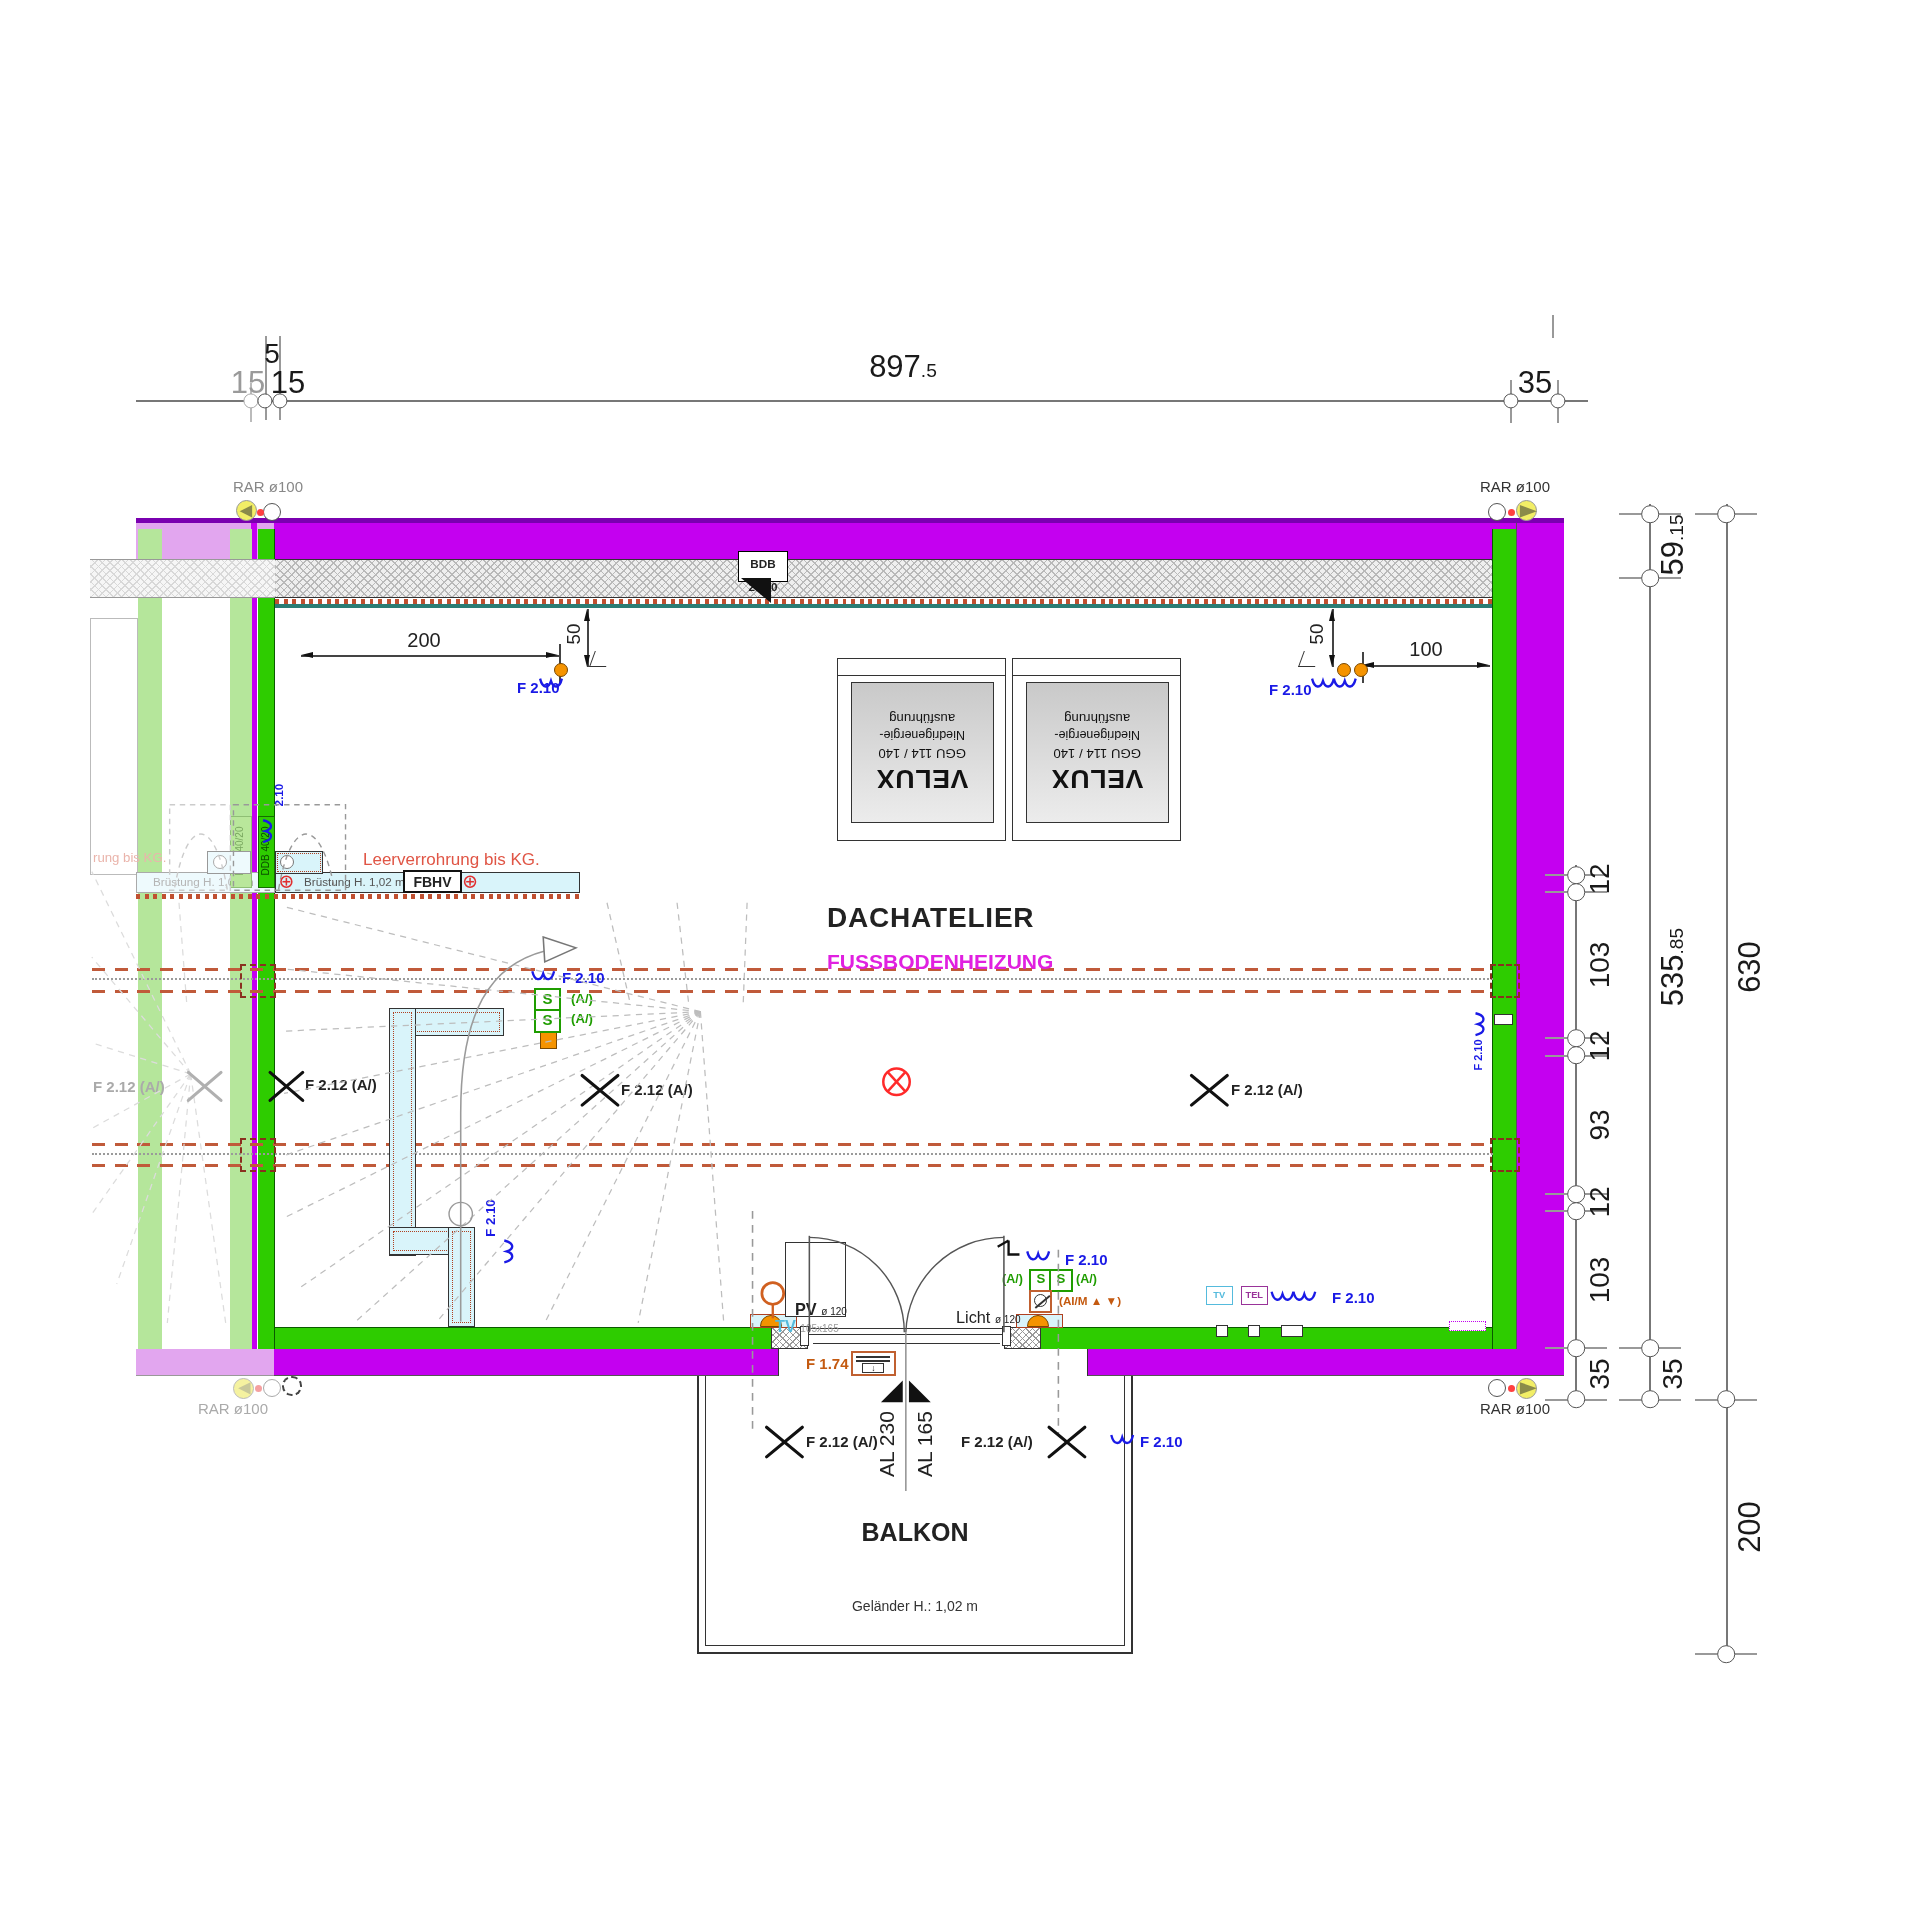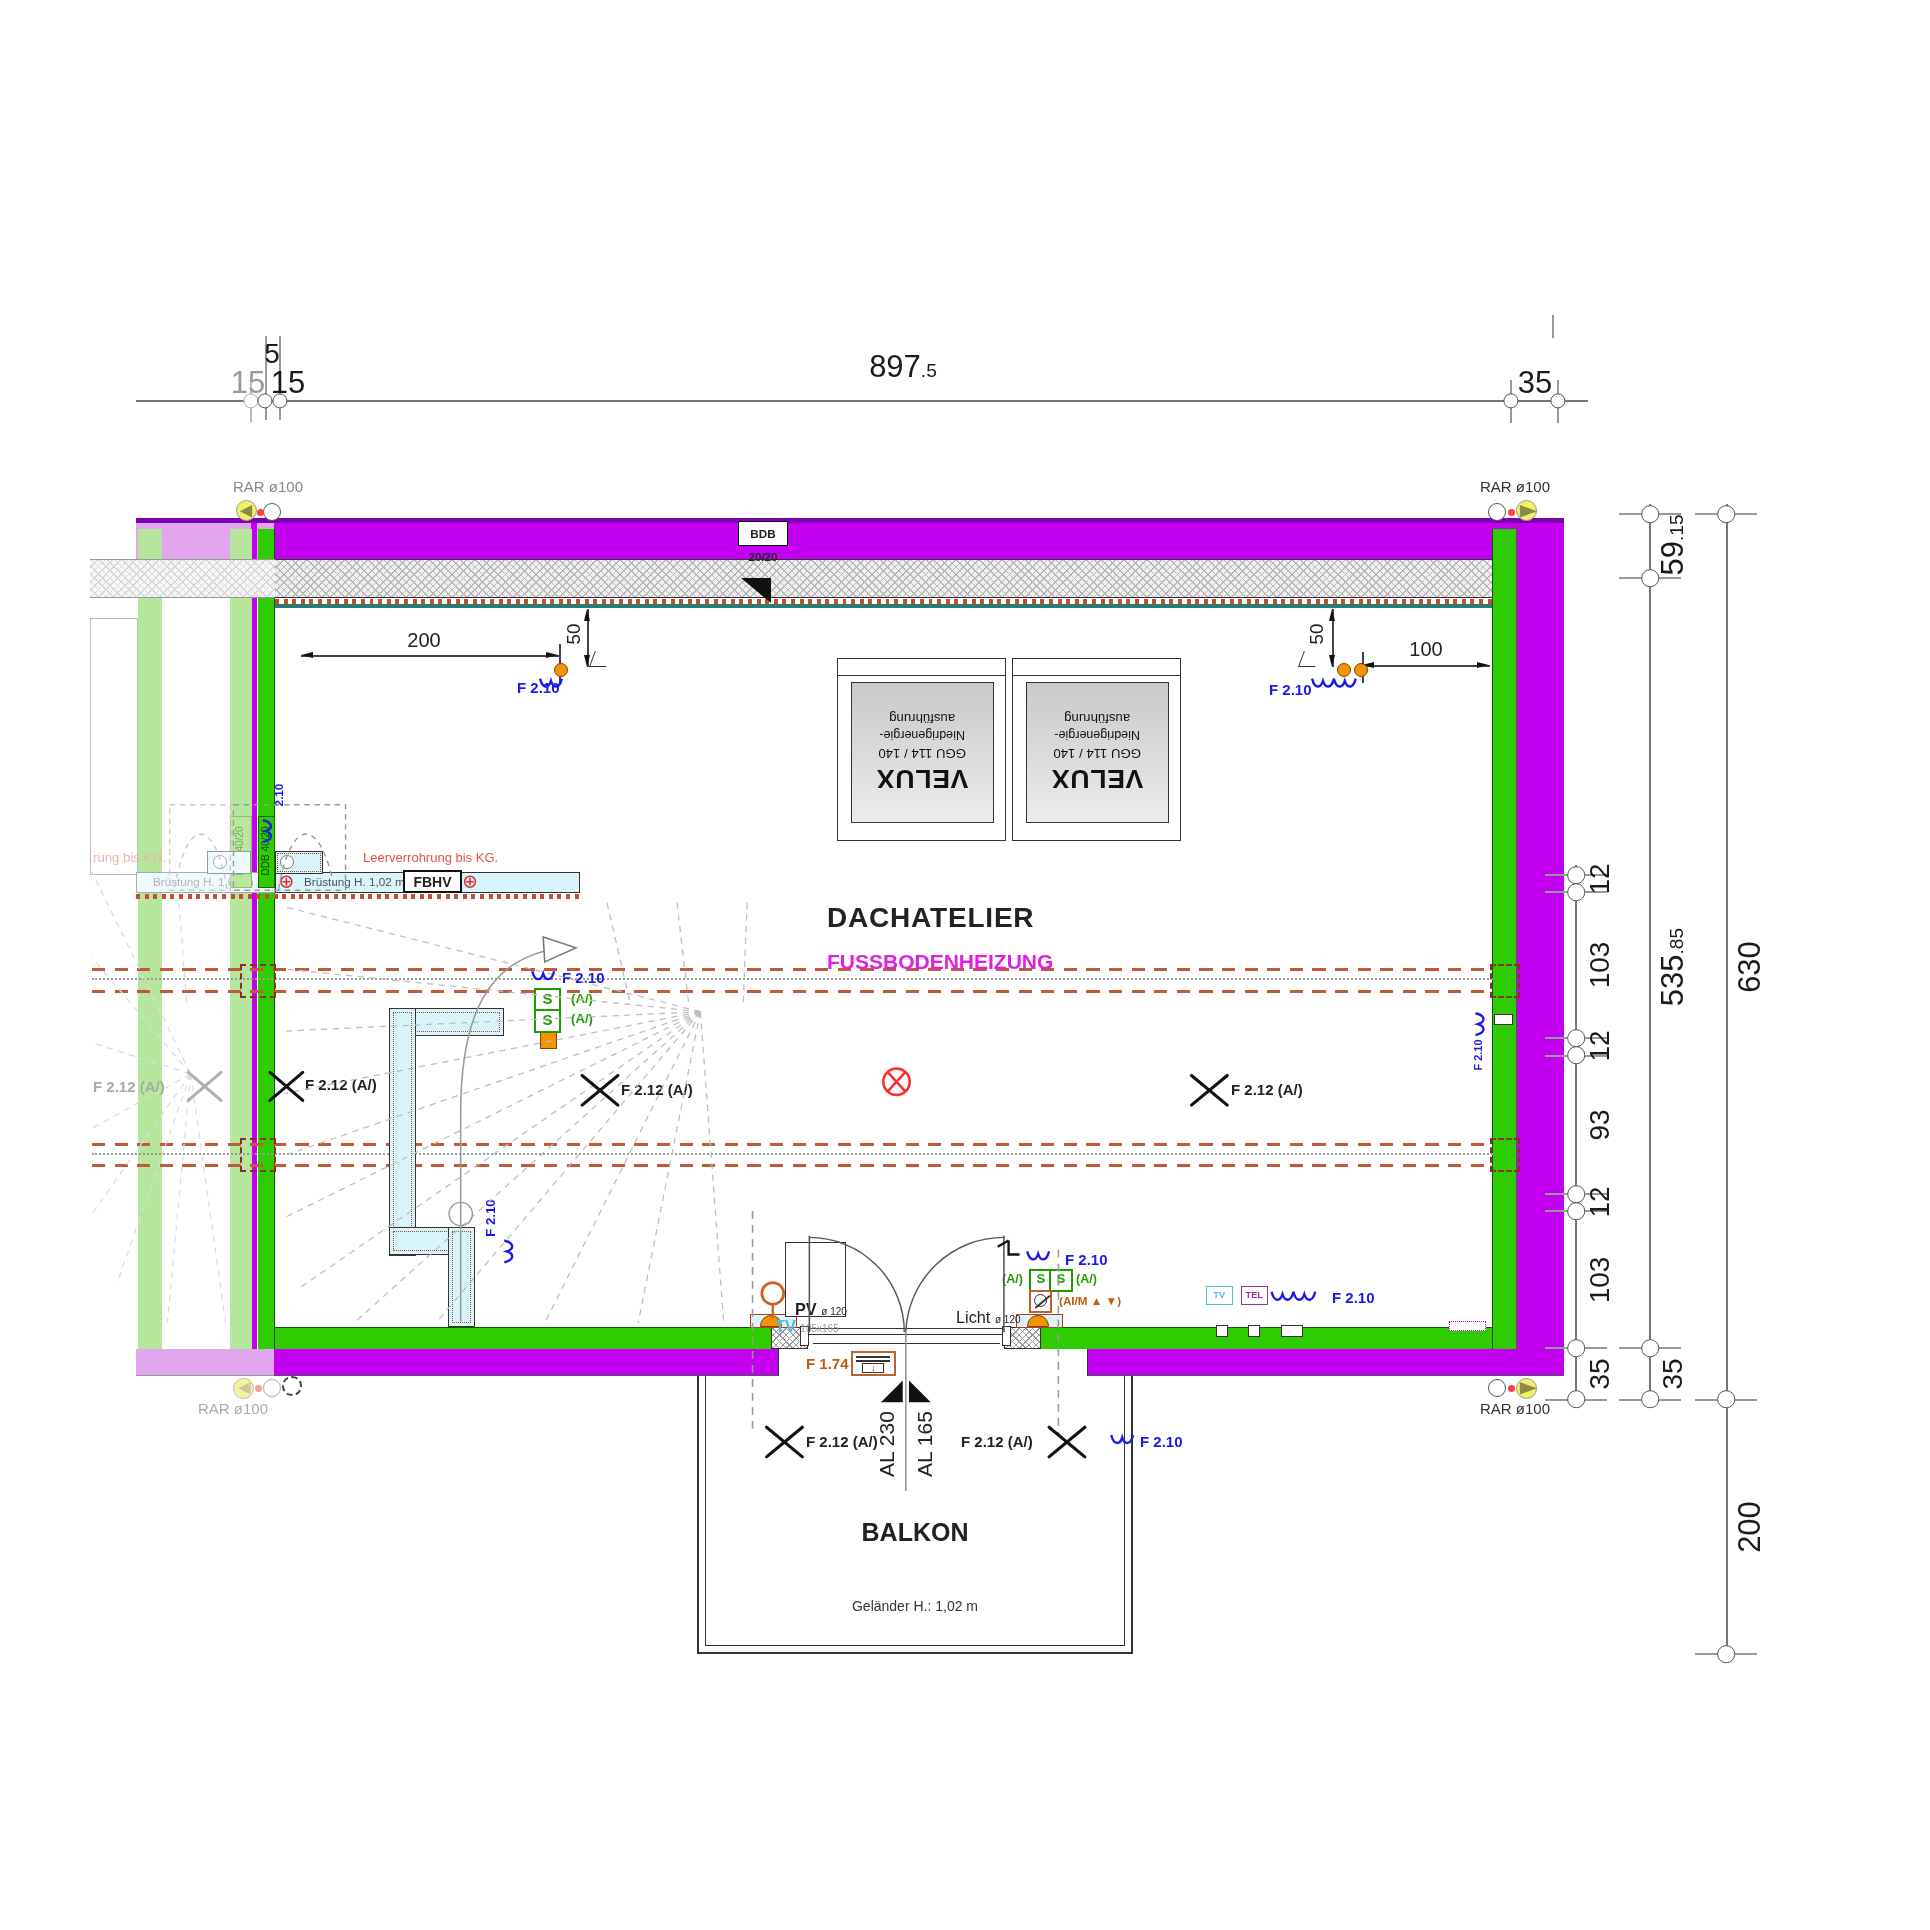--- a/index.html
+++ b/index.html
@@ -107,21 +107,21 @@
   <div class="a cyanbar" style="left:448px;top:1227px;width:26.5px;height:100px;outline:1.6px dotted #b04020;outline-offset:-5.4px"></div>
 
   <div class="a" style="left:136px;top:872px;width:139px;height:21px;background:#eefafd;border:1.6px solid #aaa"></div>
   <div class="t tiny gray" style="left:153px;top:876px;color:#b5b5b5">Brüstung H.  1,02 m</div>
   <div class="a cyanbar" style="left:275px;top:872px;width:305px;height:21px"></div>
   <div class="t tiny" style="left:304px;top:876px;color:#555">Brüstung H.  1,02 m</div>
   <div class="a" style="left:403px;top:870px;width:59px;height:23px;border:2.3px solid #111;background:#fff;text-align:center">
     <span style="font-size:14px;font-weight:bold;line-height:20px">FBHV</span>
   </div>
   <div class="a reddots" style="left:136px;top:894px;width:444px;height:4.7px"></div>
-  <div class="t tiny redt" style="left:363px;top:851px;font-size:13px">Leerverrohrung bis KG.</div>
+  <div class="t tiny redt" style="left:363px;top:851px;font-size:17px">Leerverrohrung bis KG.</div>
   <div class="t tiny" style="left:93px;top:851px;font-size:13.2px;color:#eab4ab">rung bis KG.</div>
 
   <div class="a" style="left:230px;top:816px;width:22px;height:72px;background:#b9e79b;border:1.2px solid #8fbf75"></div>
   <div class="t r" style="left:240px;top:851px;font-size:10px;color:#7aa860">DDB 40/20</div>
   <div class="a" style="left:258px;top:816px;width:17px;height:72px;background:#2ecc00;border:1.2px solid #156d00"></div>
   <div class="t r" style="left:266px;top:851px;font-size:10px;color:#0b4d00">DDB 40/20</div>
   <div class="a" style="left:207px;top:851px;width:44px;height:22.6px;background:#eefafd;border:1.6px solid #999"></div>
   <div class="a" style="left:275px;top:851px;width:48px;height:22.6px;background:#d9f4fa;border:1.6px solid #333;outline:1.6px dotted #b04020;outline-offset:-3.9px"></div>
 
   <div class="velux" style="left:837px;top:658px">
@@ -143,21 +143,21 @@
         <div class="s1">GGU 114 / 140</div>
         <div class="s2">Niedrigenergie-</div>
         <div class="s1">ausführung</div>
       </div>
     </div>
   </div>
 
   <div class="t" style="left:827px;top:903px;font-size:28px;font-weight:bold;letter-spacing:0.8px">DACHATELIER</div>
   <div class="t" style="left:827px;top:951px;font-size:21px;font-weight:bold;color:#e020e0">FUSSBODENHEIZUNG</div>
 
-  <div class="a" style="left:738px;top:521px;width:50px;height:25px;border:1.9px solid #000;background:#fff;text-align:center;z-index:3">
+  <div class="a" style="left:738px;top:551px;width:50px;height:31px;border:1.9px solid #000;background:#fff;text-align:center;z-index:3">
     <span style="font-size:11.7px;font-weight:bold;line-height:23px">BDB 20/20</span>
   </div>
   <div class="a" style="left:741px;top:578px;width:0;height:0;border-top:25px solid #111;border-left:30px solid transparent;z-index:3"></div>
 
   <div class="a" style="left:697px;top:1376px;width:436px;height:278px;border:2.3px solid #333;border-top:none">
     <div class="a" style="left:6.2px;right:6.2px;top:0;bottom:6.2px;border:1.6px solid #333;border-top:none"></div>
   </div>
   <div class="a" style="left:778px;top:1349px;width:310px;height:27px;background:#fff;border-left:1.6px solid #333;border-right:1.6px solid #333"></div>
   <div class="t r" style="left:925px;top:1444px;font-size:21px">AL 165</div>
   <div class="t r" style="left:887px;top:1444px;font-size:21px">AL 230</div>

